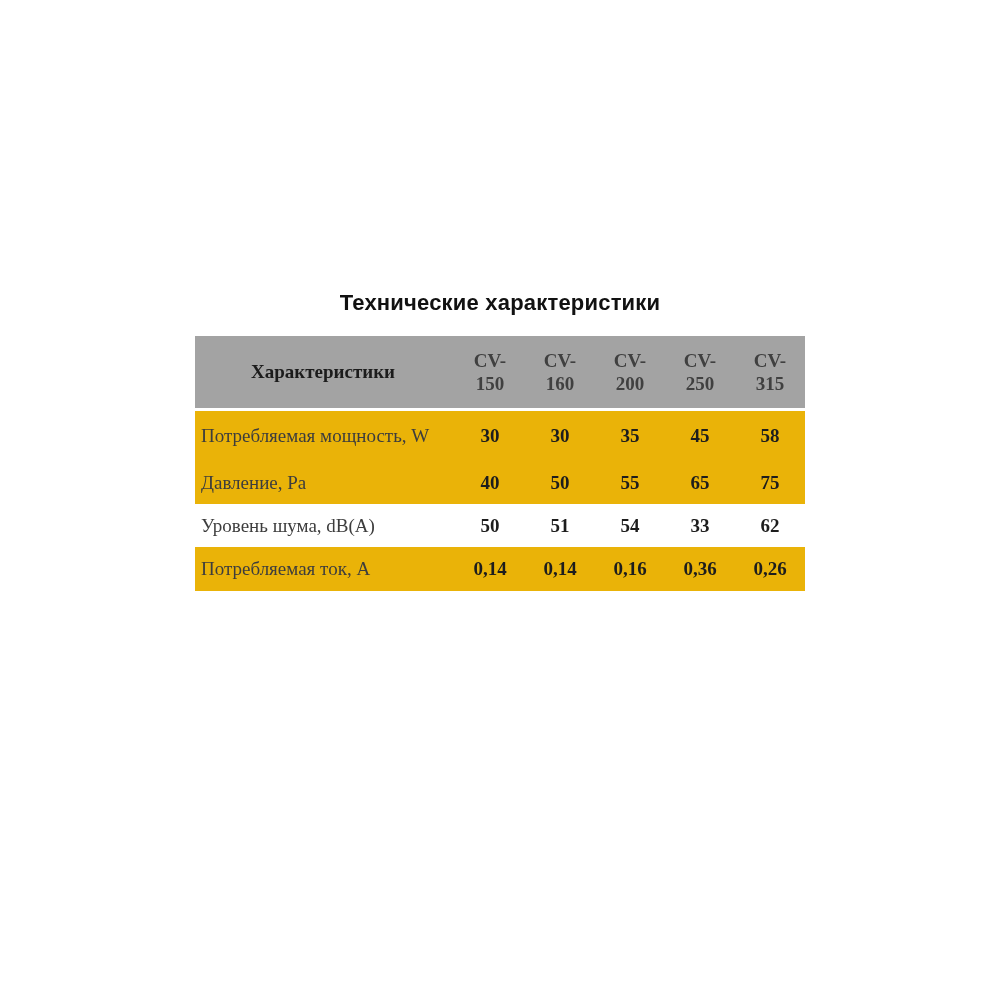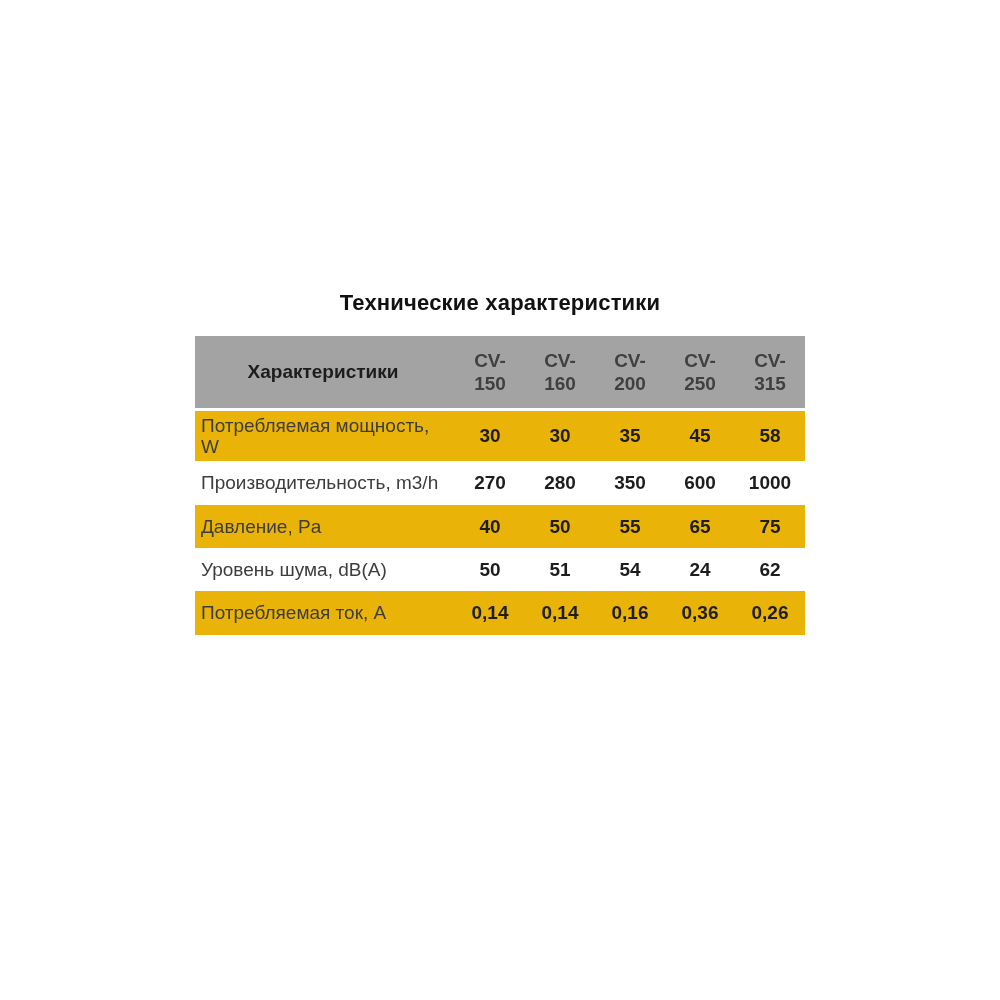--- a/index.html
+++ b/index.html
@@ -24,20 +24,21 @@
   .title {
     text-align: center;
     font-size: 22px;
     font-weight: bold;
     color: #111111;
     letter-spacing: 0.2px;
     margin: 0 0 20px 0;
   }
   .spec-table {
     width: 610px;
+    font-family: Liberation Serif, serif;
   }
   .row {
     display: grid;
     grid-template-columns: 260px repeat(5, 70px);
     align-items: stretch;
   }
   .cell {
     display: flex;
     align-items: center;
     justify-content: center;
@@ -111,44 +112,36 @@
 
       <div class="row row-gray r1">
         <div class="cell label-cell">Потребляемая мощность, W</div>
         <div class="cell value-cell">30</div>
         <div class="cell value-cell">30</div>
         <div class="cell value-cell">35</div>
         <div class="cell value-cell">45</div>
         <div class="cell value-cell">58</div>
       </div>
 
-      <div class="row row-white r2">
-        <div class="cell label-cell">Производительность, m3/h</div>
-        <div class="cell value-cell">270</div>
-        <div class="cell value-cell">280</div>
-        <div class="cell value-cell">350</div>
-        <div class="cell value-cell">600</div>
-        <div class="cell value-cell">1000</div>
-      </div>
 
       <div class="row row-gray r3">
         <div class="cell label-cell">Давление, Pa</div>
         <div class="cell value-cell">40</div>
         <div class="cell value-cell">50</div>
         <div class="cell value-cell">55</div>
         <div class="cell value-cell">65</div>
         <div class="cell value-cell">75</div>
       </div>
 
       <div class="row row-white r4">
         <div class="cell label-cell">Уровень шума, dB(A)</div>
         <div class="cell value-cell">50</div>
         <div class="cell value-cell">51</div>
         <div class="cell value-cell">54</div>
-        <div class="cell value-cell">24</div>
+        <div class="cell value-cell">33</div>
         <div class="cell value-cell">62</div>
       </div>
 
       <div class="row row-gray r5">
         <div class="cell label-cell">Потребляемая ток, А</div>
         <div class="cell value-cell">0,14</div>
         <div class="cell value-cell">0,14</div>
         <div class="cell value-cell">0,16</div>
         <div class="cell value-cell">0,36</div>
         <div class="cell value-cell">0,26</div>

